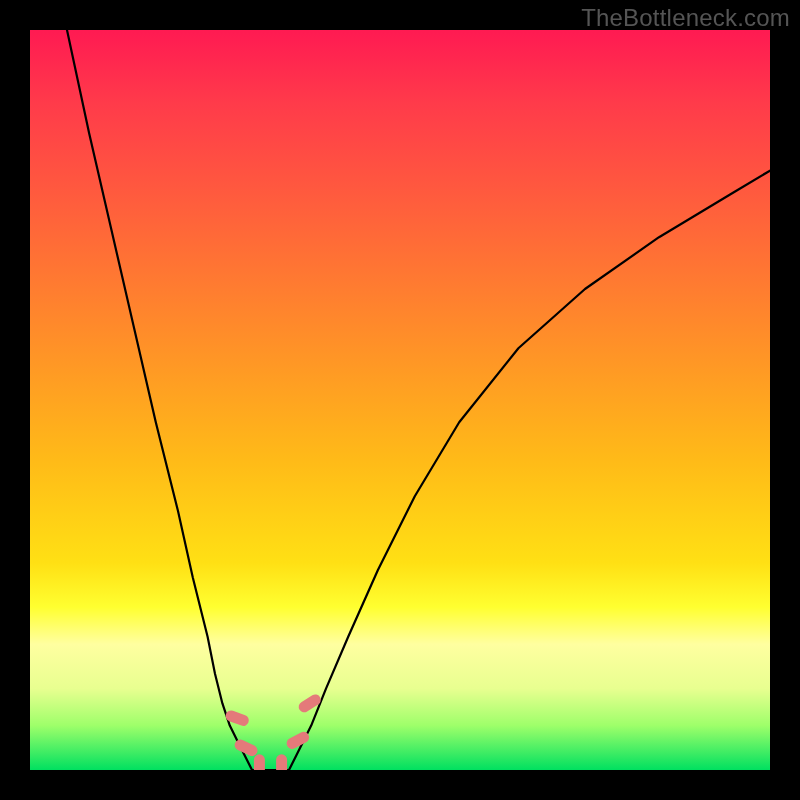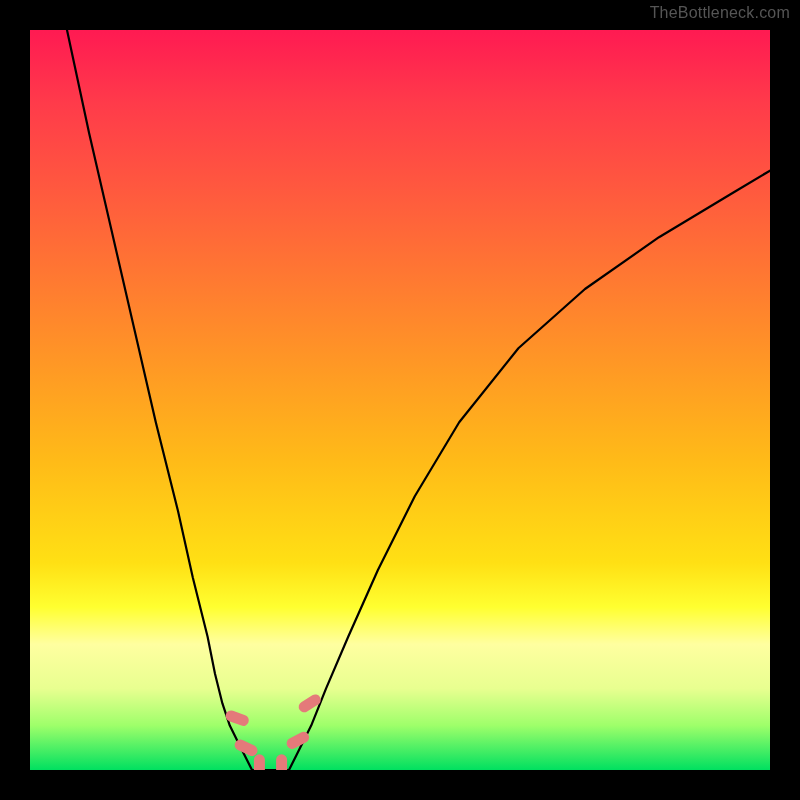--- a/index.html
+++ b/index.html
@@ -15,21 +15,21 @@
     position: relative;
     width: 800px;
     height: 800px;
     background: #000;
   }
   .watermark {
     position: absolute;
     top: 4px;
     right: 10px;
     color: #555;
-    font-size: 16px;
+    font-size: 24px;
     font-weight: 500;
     letter-spacing: 0.2px;
     z-index: 5;
     text-align: right;
   }
   .plot-area {
     position: absolute;
     left: 30px;
     top: 30px;
     width: 740px;

